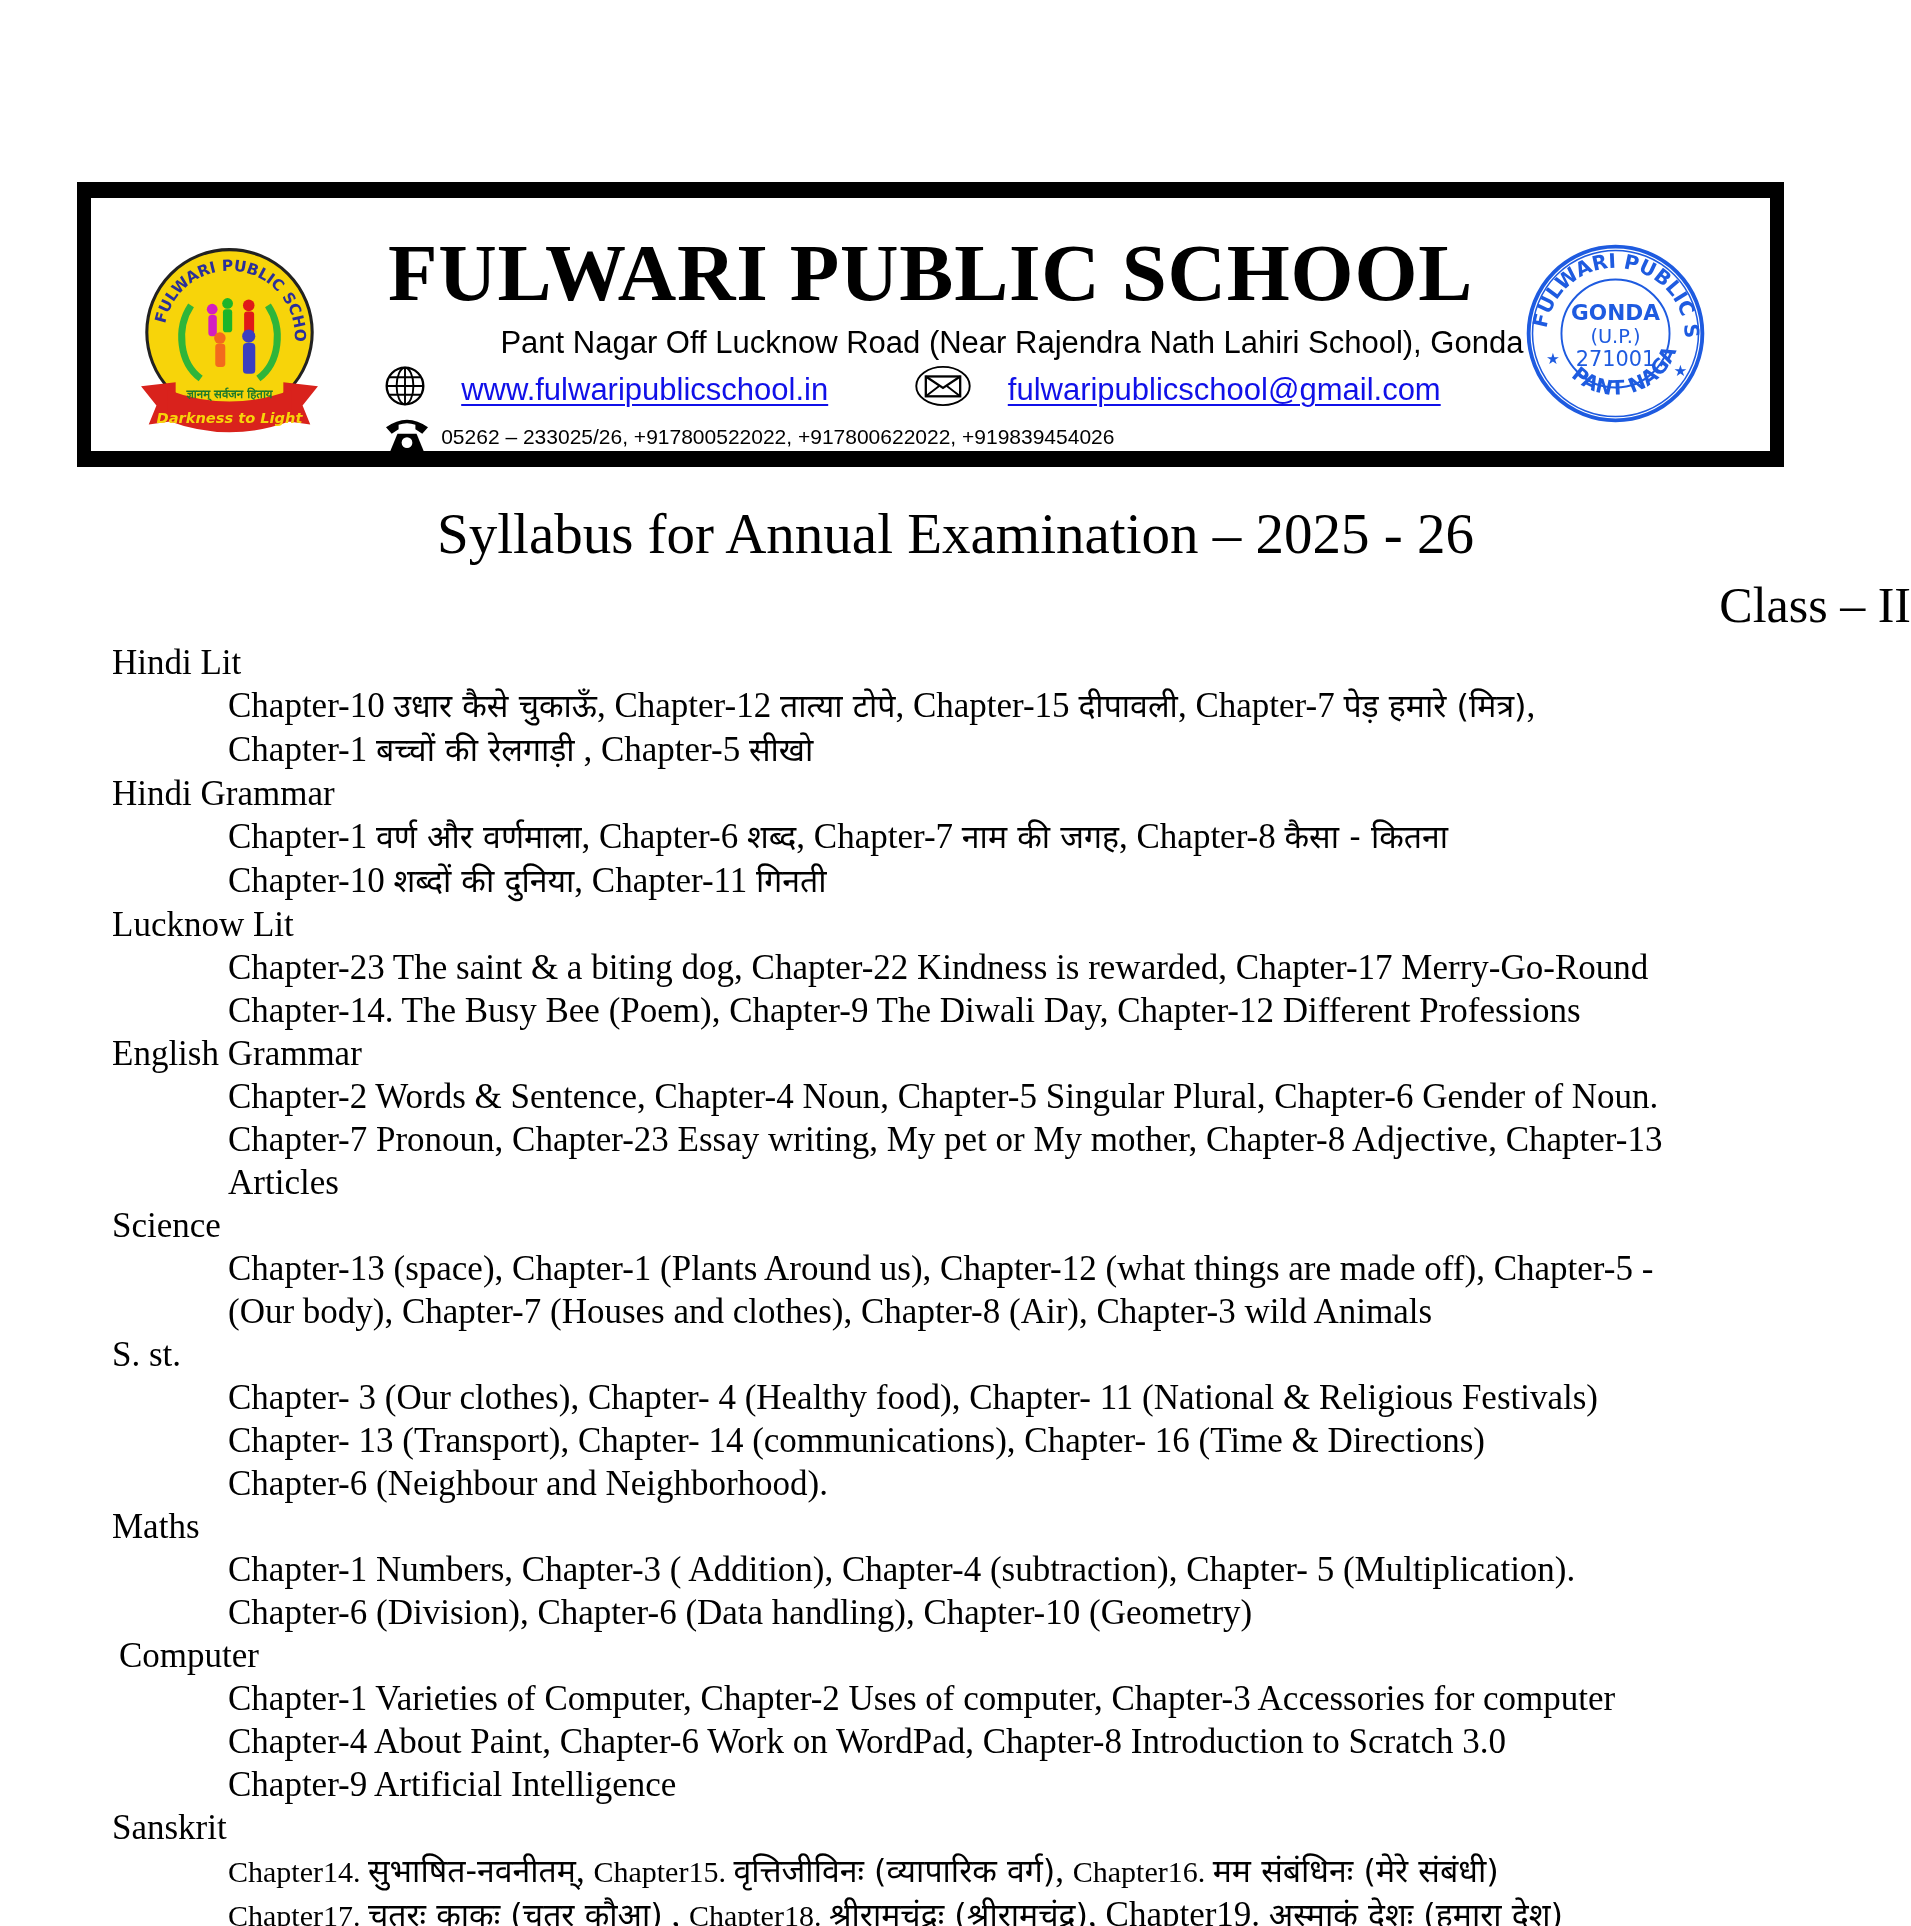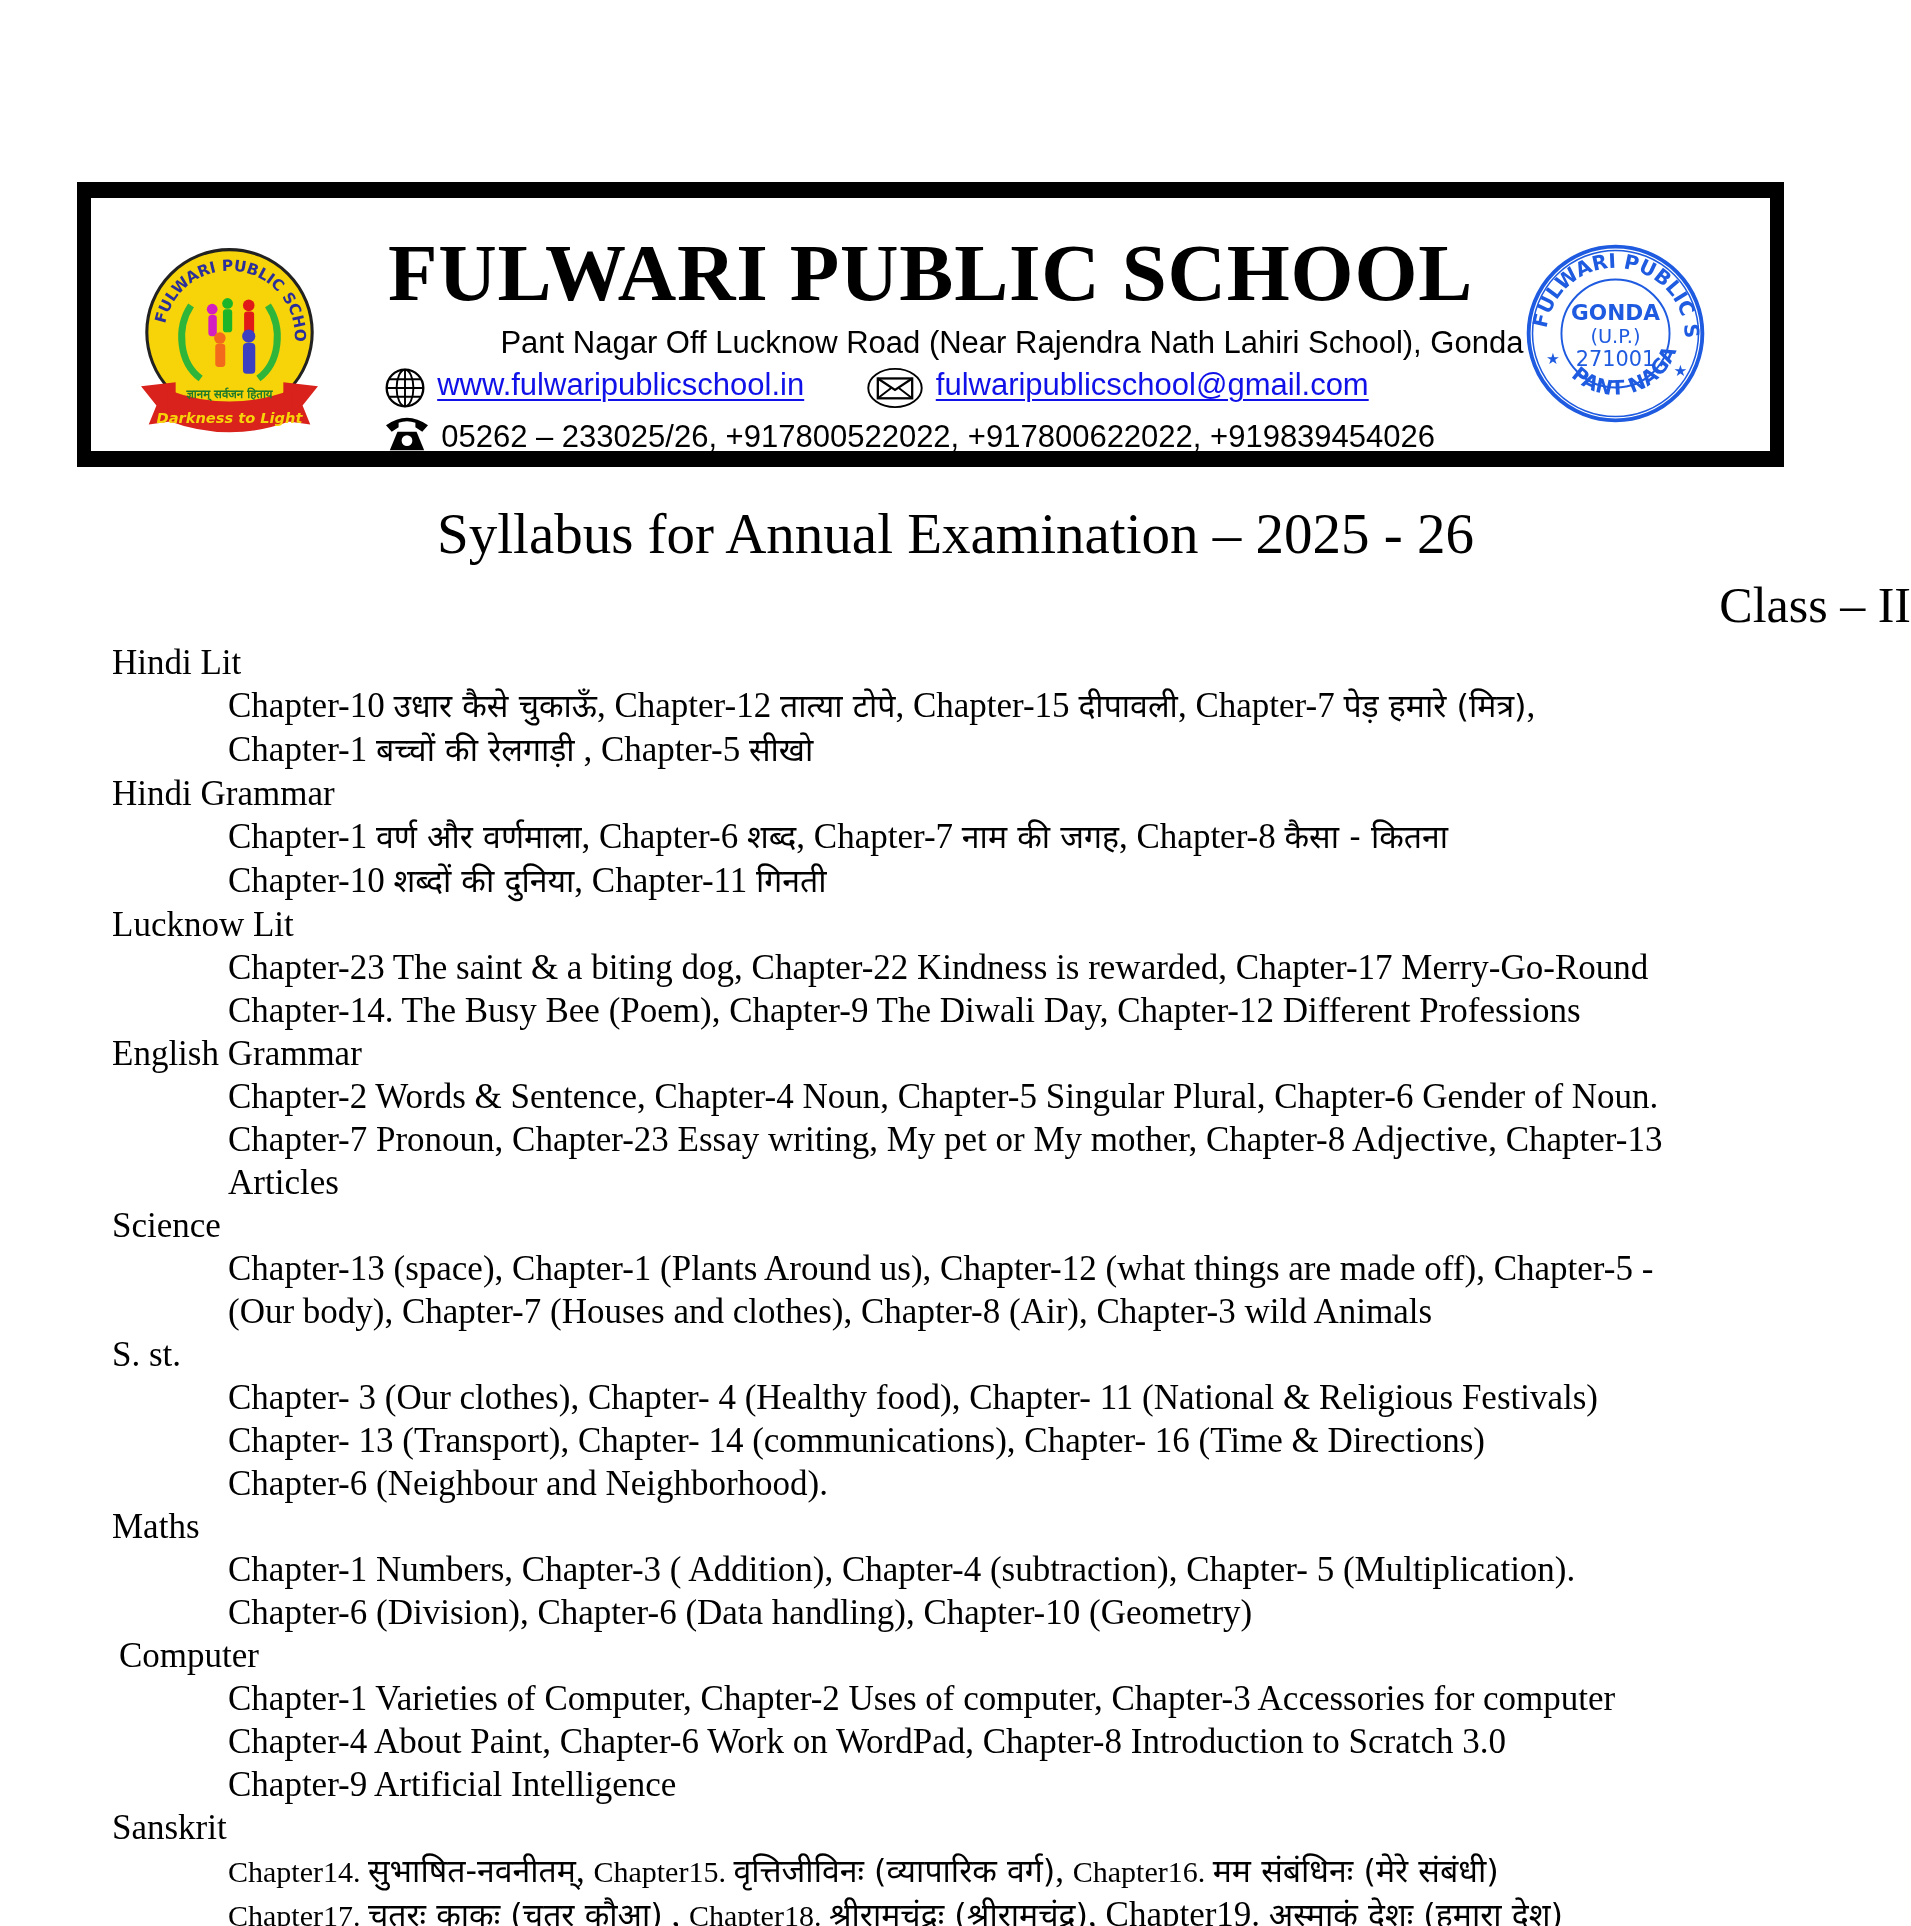--- a/index.html
+++ b/index.html
@@ -13,28 +13,28 @@
                   background: #fff; border: 2.3px solid #000; box-sizing: border-box; }
   .logo-left { position: absolute; left: 42px; top: 42px; width: 193px; height: 200px; }
   .stamp-right { position: absolute; right: 58px; top: 39px; width: 193px; height: 193px; }
 
   .school-name { position: absolute; left: 247px; right: 247px; top: 35px; text-align: center;
                  font-family: "Liberation Serif", serif; font-weight: bold; font-size: 81px;
                  line-height: 1; letter-spacing: 0.8px; white-space: nowrap; }
   .address { position: absolute; left: 251px; right: 247px; top: 127px; text-align: right;
              font-family: "Liberation Sans", "DejaVu Sans", sans-serif; font-size: 31px; white-space: nowrap; }
   .contact-row { position: absolute; left: 293px; top: 169px; height: 46px; display: flex;
-                 font-family: "Liberation Sans", "DejaVu Sans", sans-serif;
-                 font-size: 31px; white-space: nowrap; }
+                 align-items: center; font-family: "Liberation Sans", "DejaVu Sans", sans-serif;
+                 font-size: 31px; white-space: nowrap; gap: 24px; }
   .contact-row a { color: #1010e8; text-decoration: underline; text-decoration-thickness: 2.3px;
                    text-underline-offset: 3.9px; }
   .icon-box { display: inline-block; margin-right: 11.6px; }
   .phone-row { position: absolute; left: 293px; top: 216px; height: 46px; display: flex;
                align-items: center; font-family: "Liberation Sans", "DejaVu Sans", sans-serif;
-               font-size: 31px; white-space: nowrap; }
+               font-size: 21px; white-space: nowrap; }
 
   
   .doc-title { position: absolute; left: 0; width: 1911px; top: 503px; text-align: center;
                font-size: 57px; line-height: 1.1; }
   .doc-subtitle { position: absolute; left: 0; width: 1911px; top: 578px; text-align: right;
                   font-size: 50px; line-height: 1.1; }
 
   
   .syllabus { position: absolute; left: 112px; top: 641px; width: 1703px; }
   .subject { font-size: 35px; line-height: 43px; }

